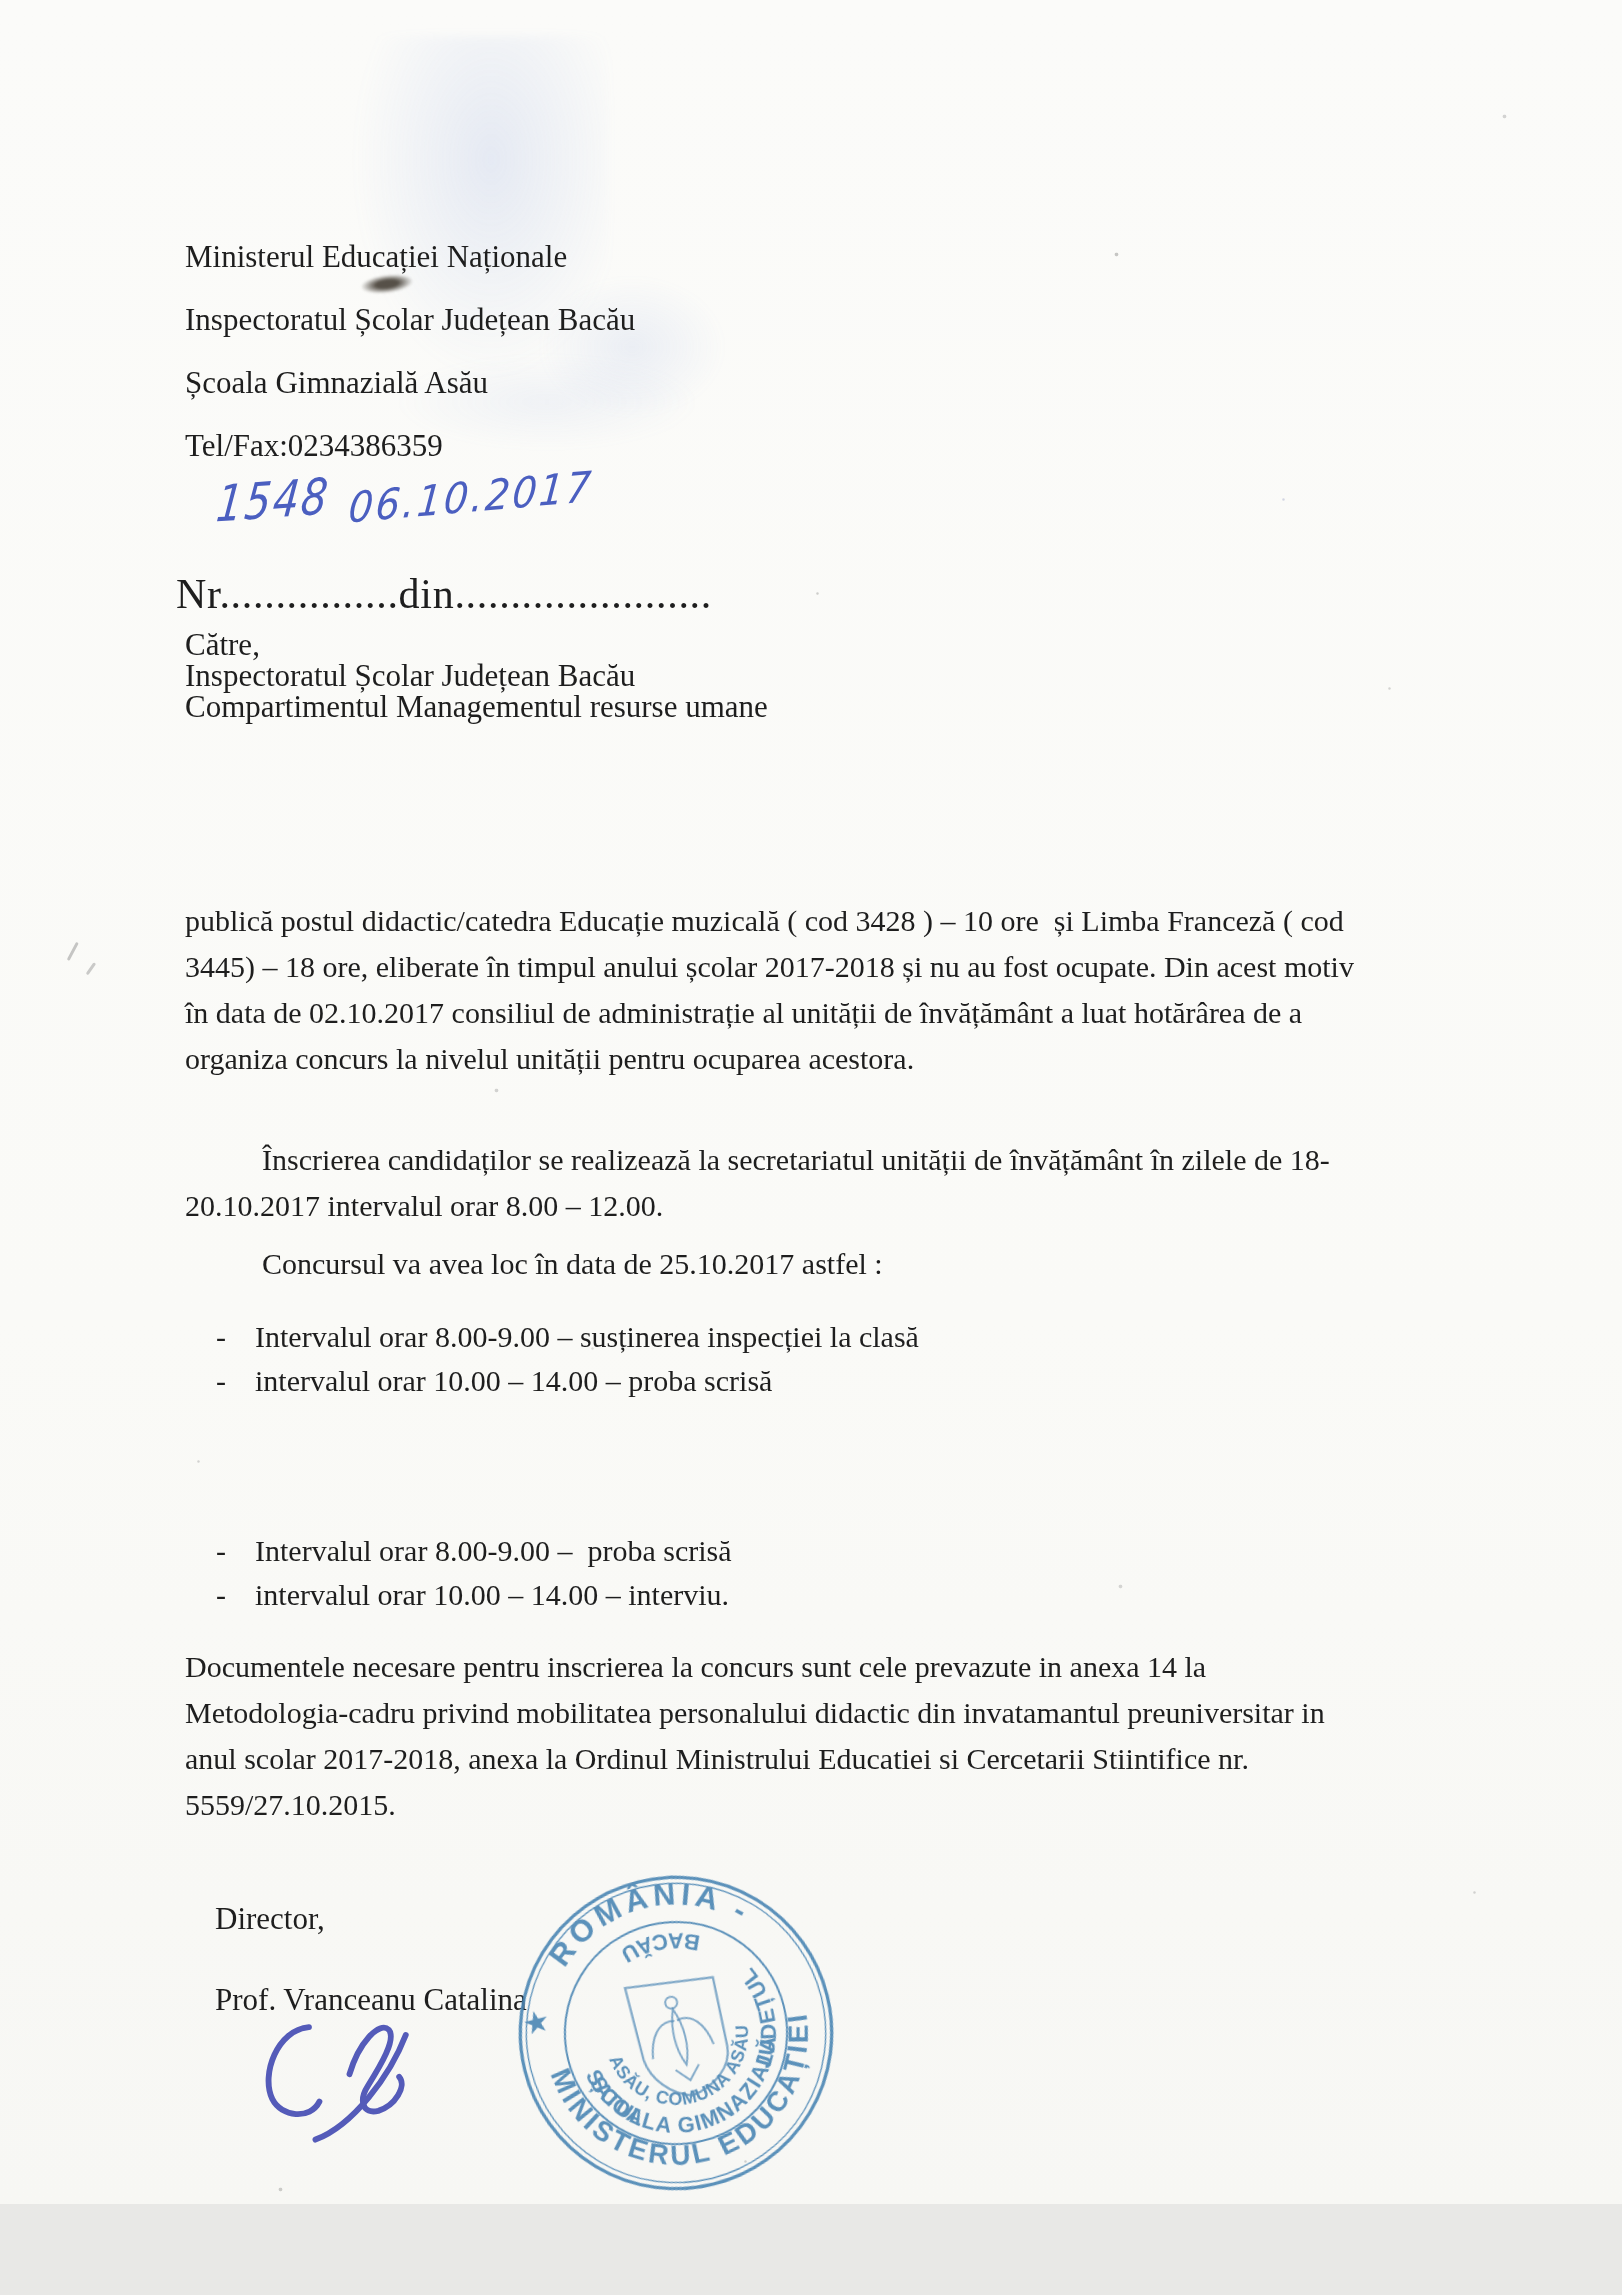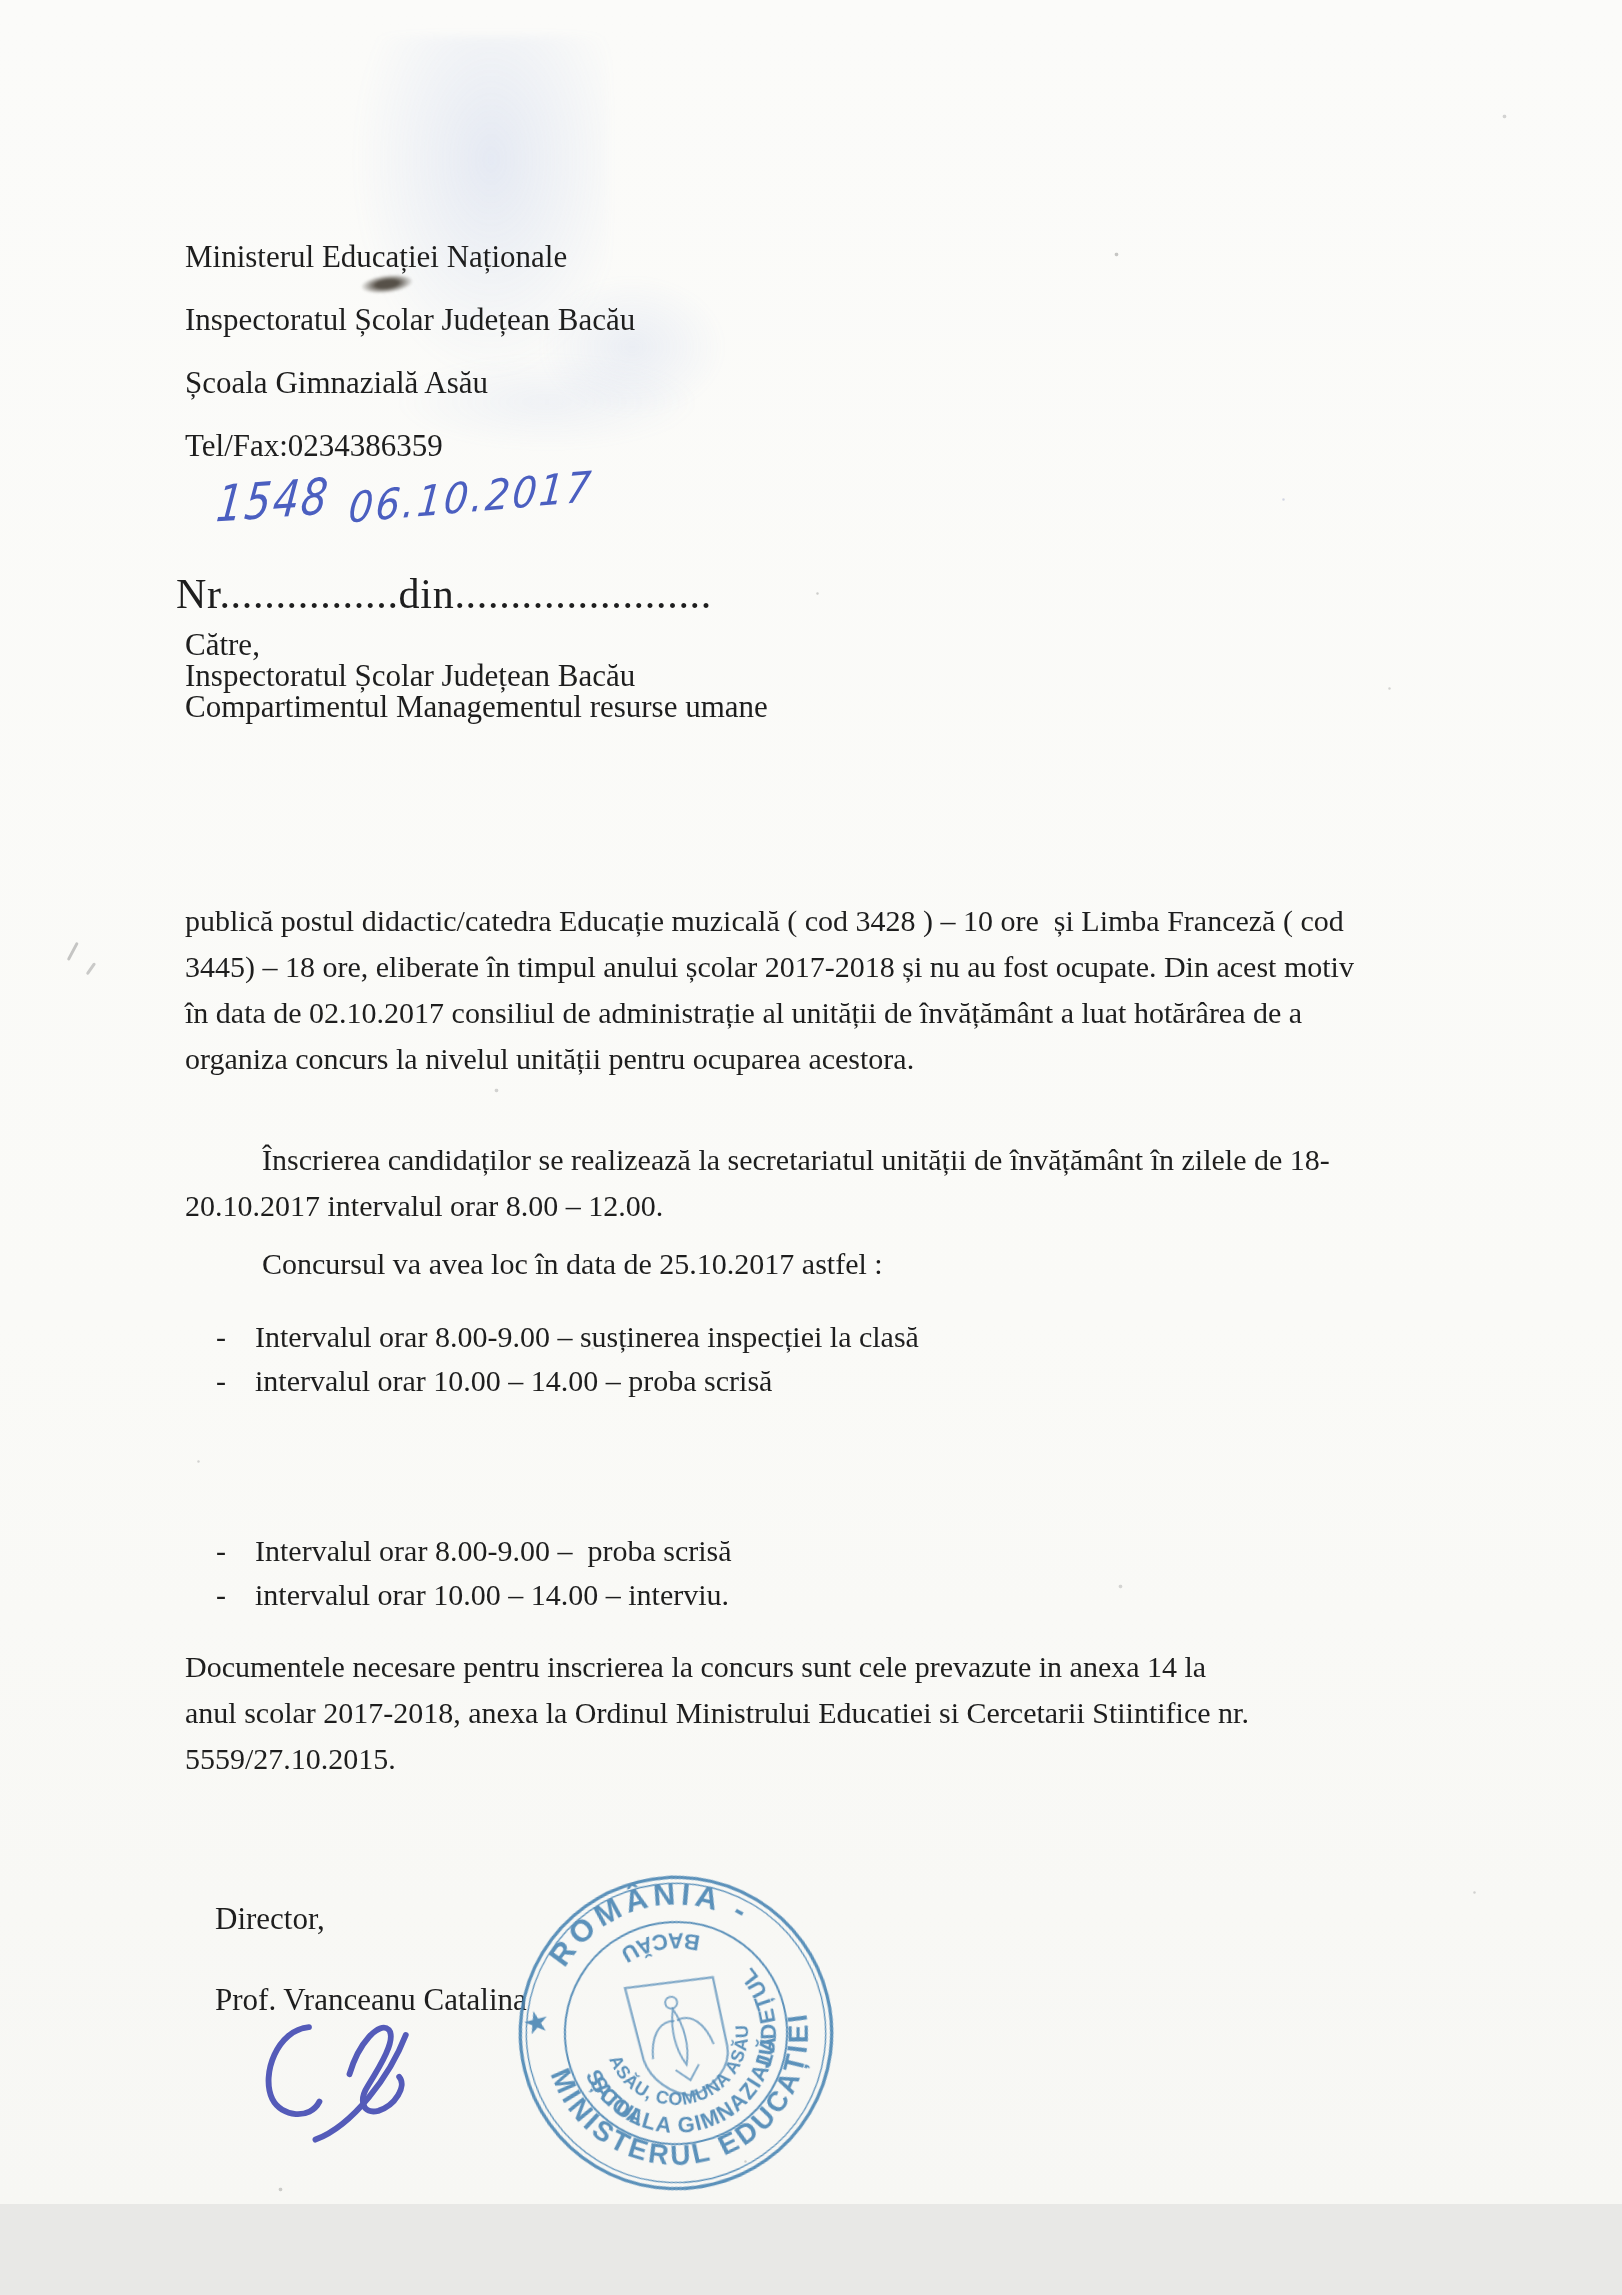--- a/index.html
+++ b/index.html
@@ -135,20 +135,21 @@
       <span class="bullet-text line">Intervalul orar 8.00-9.00 –  proba scrisă</span>
     </div>
     <div class="bullet-row">
       <span class="bullet-dash">-</span>
       <span class="bullet-text line">intervalul orar 10.00 – 14.00 – interviu.</span>
     </div>
   </div>
 
   <div class="para" style="top:1644px">
     <div class="line">Documentele necesare pentru inscrierea la concurs sunt cele prevazute in anexa 14 la</div>
+    <div class="line">Metodologia-cadru privind mobilitatea personalului didactic din invatamantul preuniversitar in</div>
     <div class="line">anul scolar 2017-2018, anexa la Ordinul Ministrului Educatiei si Cercetarii Stiintifice nr.</div>
     <div class="line">5559/27.10.2015.</div>
   </div>
 
   <div class="blk sig-blk">
     <div class="line">Director,</div>
     <div class="line">Prof. Vranceanu Catalina</div>
   </div>
 
   <svg class="signature-svg" viewBox="0 0 330 240">

